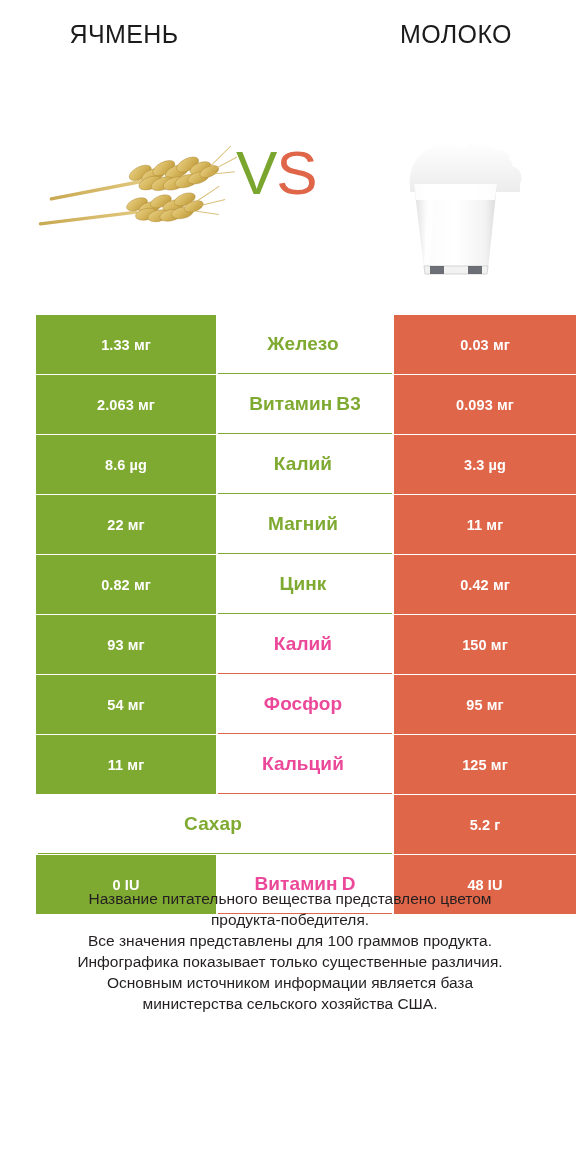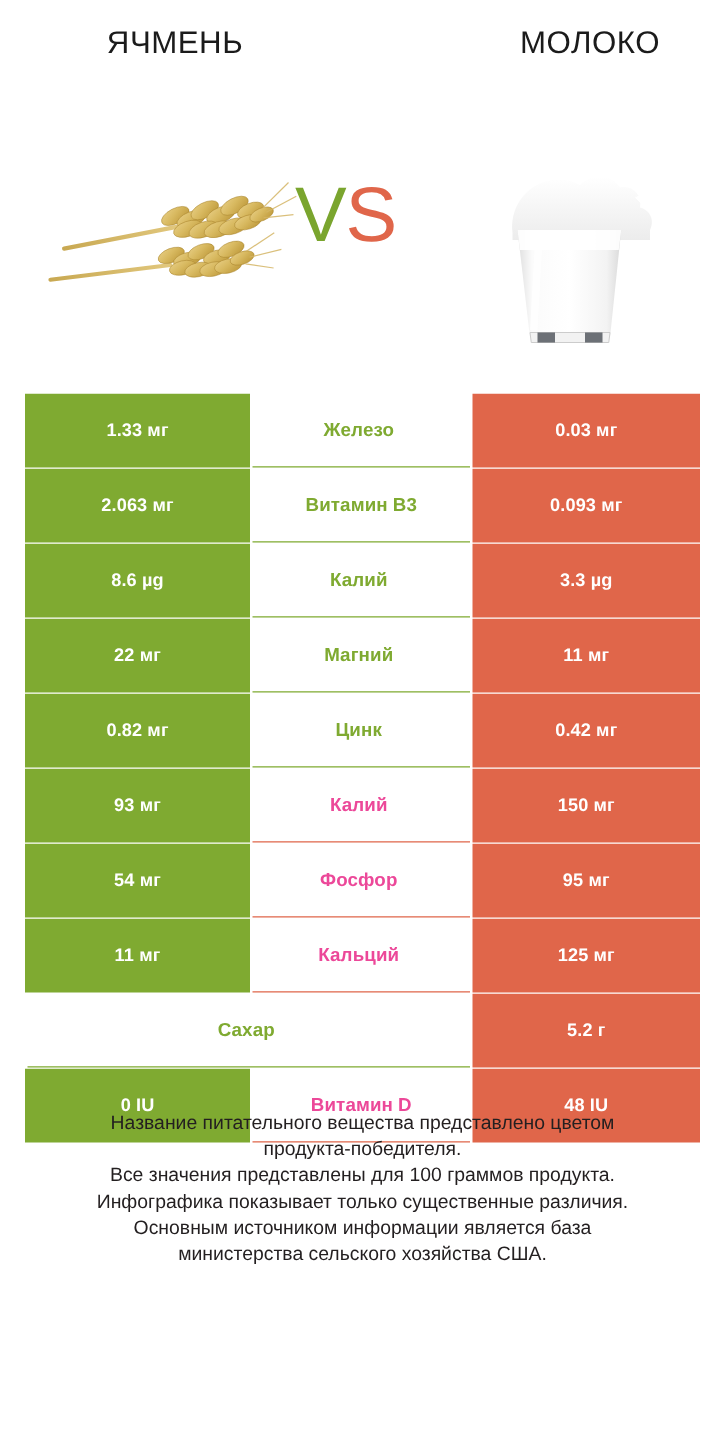--- a/index.html
+++ b/index.html
@@ -26,21 +26,20 @@
   .title {
     position: absolute;
     top: 20px;
     font-size: 25px;
     font-weight: 400;
     letter-spacing: 0.4px;
     color: #1b1b1b;
     text-align: center;
     text-transform: uppercase;
     white-space: nowrap;
-    padding-left: 16px;
   }
   .title-left  { left: 0;   width: 248px; }
   .title-right { left: 332px; width: 248px; }
 
   
   .vs {
     position: absolute;
     left: 236px;
     top: 142px;
     font-size: 62px;
@@ -65,21 +64,21 @@
     position: absolute;
     left: 378px;
     top: 88px;
     width: 155px;
     height: 192px;
   }
 
   
   .table {
     position: absolute;
-    left: 20px;
+    left: 36px;
     top: 315px;
     width: 540px;
   }
   .row {
     display: flex;
     height: 59px;
     margin-bottom: 1px;
   }
   .cell {
     display: flex;
@@ -96,21 +95,21 @@
     color: #ffffff;
   }
   .cell-right {
     width: 182px;
     background: #e0664a;
     color: #ffffff;
   }
   .cell-mid {
     flex: 1;
     background: #ffffff;
-    font-size: 15px;
+    font-size: 19px;
     border-bottom: 1px solid transparent;
     margin: 0 2px;
   }
   .row:last-child .cell-mid { border-bottom-color: transparent; }
   .cell-mid.win-left  { color: #7faa31; border-bottom-color: #7faa31; }
   .cell-mid.win-right { color: #ec4899; border-bottom-color: #e0664a; }
   .row:last-child .cell-mid.win-left  { border-bottom-color: #7faa31; }
   .row:last-child .cell-mid.win-right { border-bottom-color: #e0664a; }
   .nutrient-sub {
     font-weight: 700;

